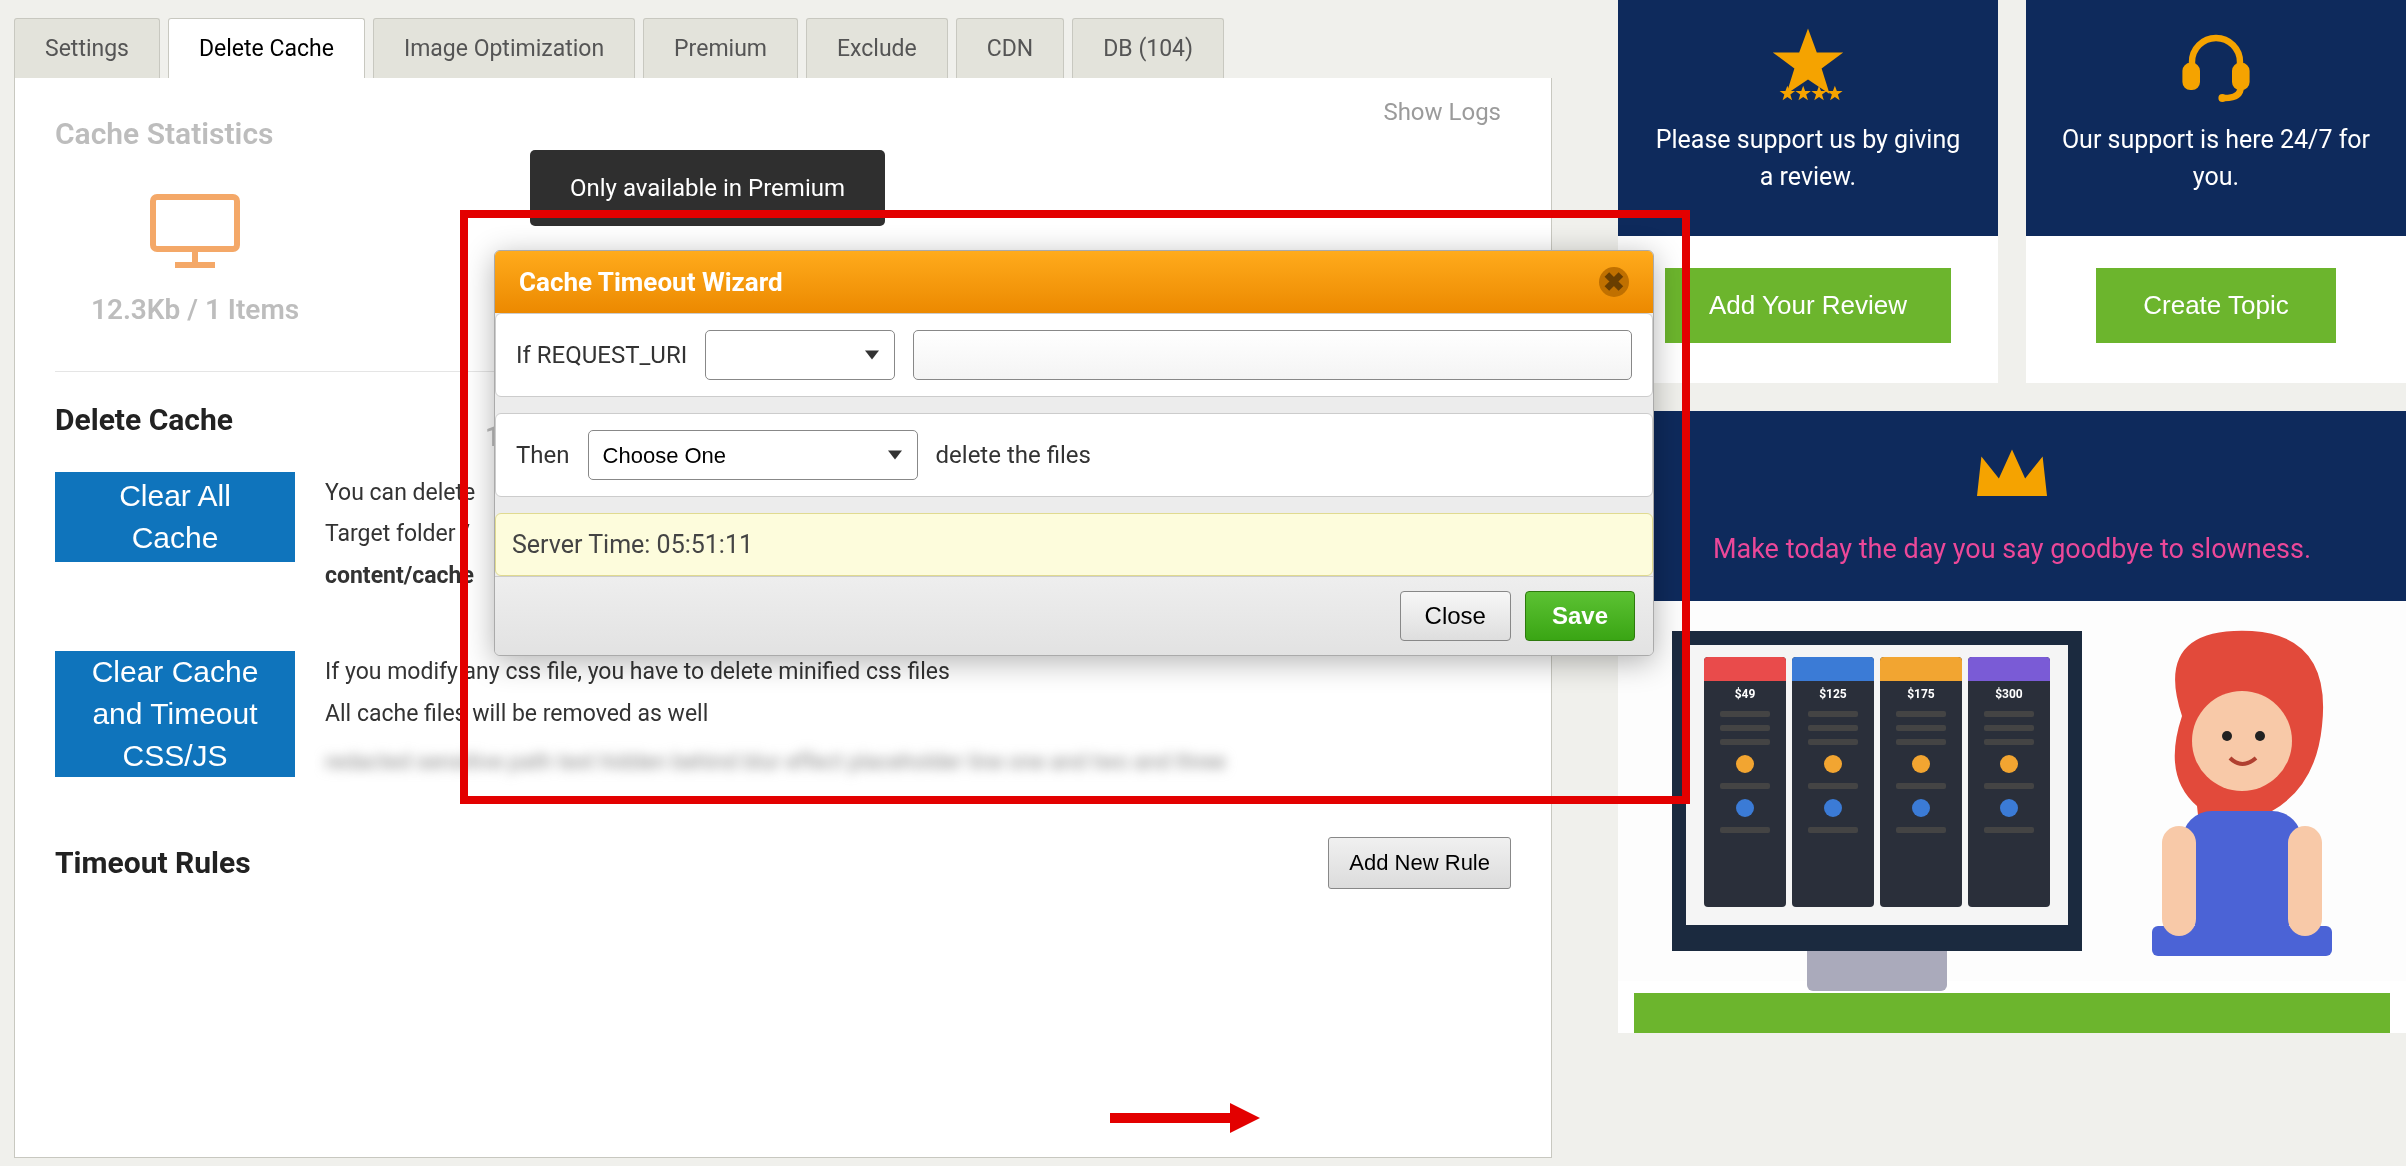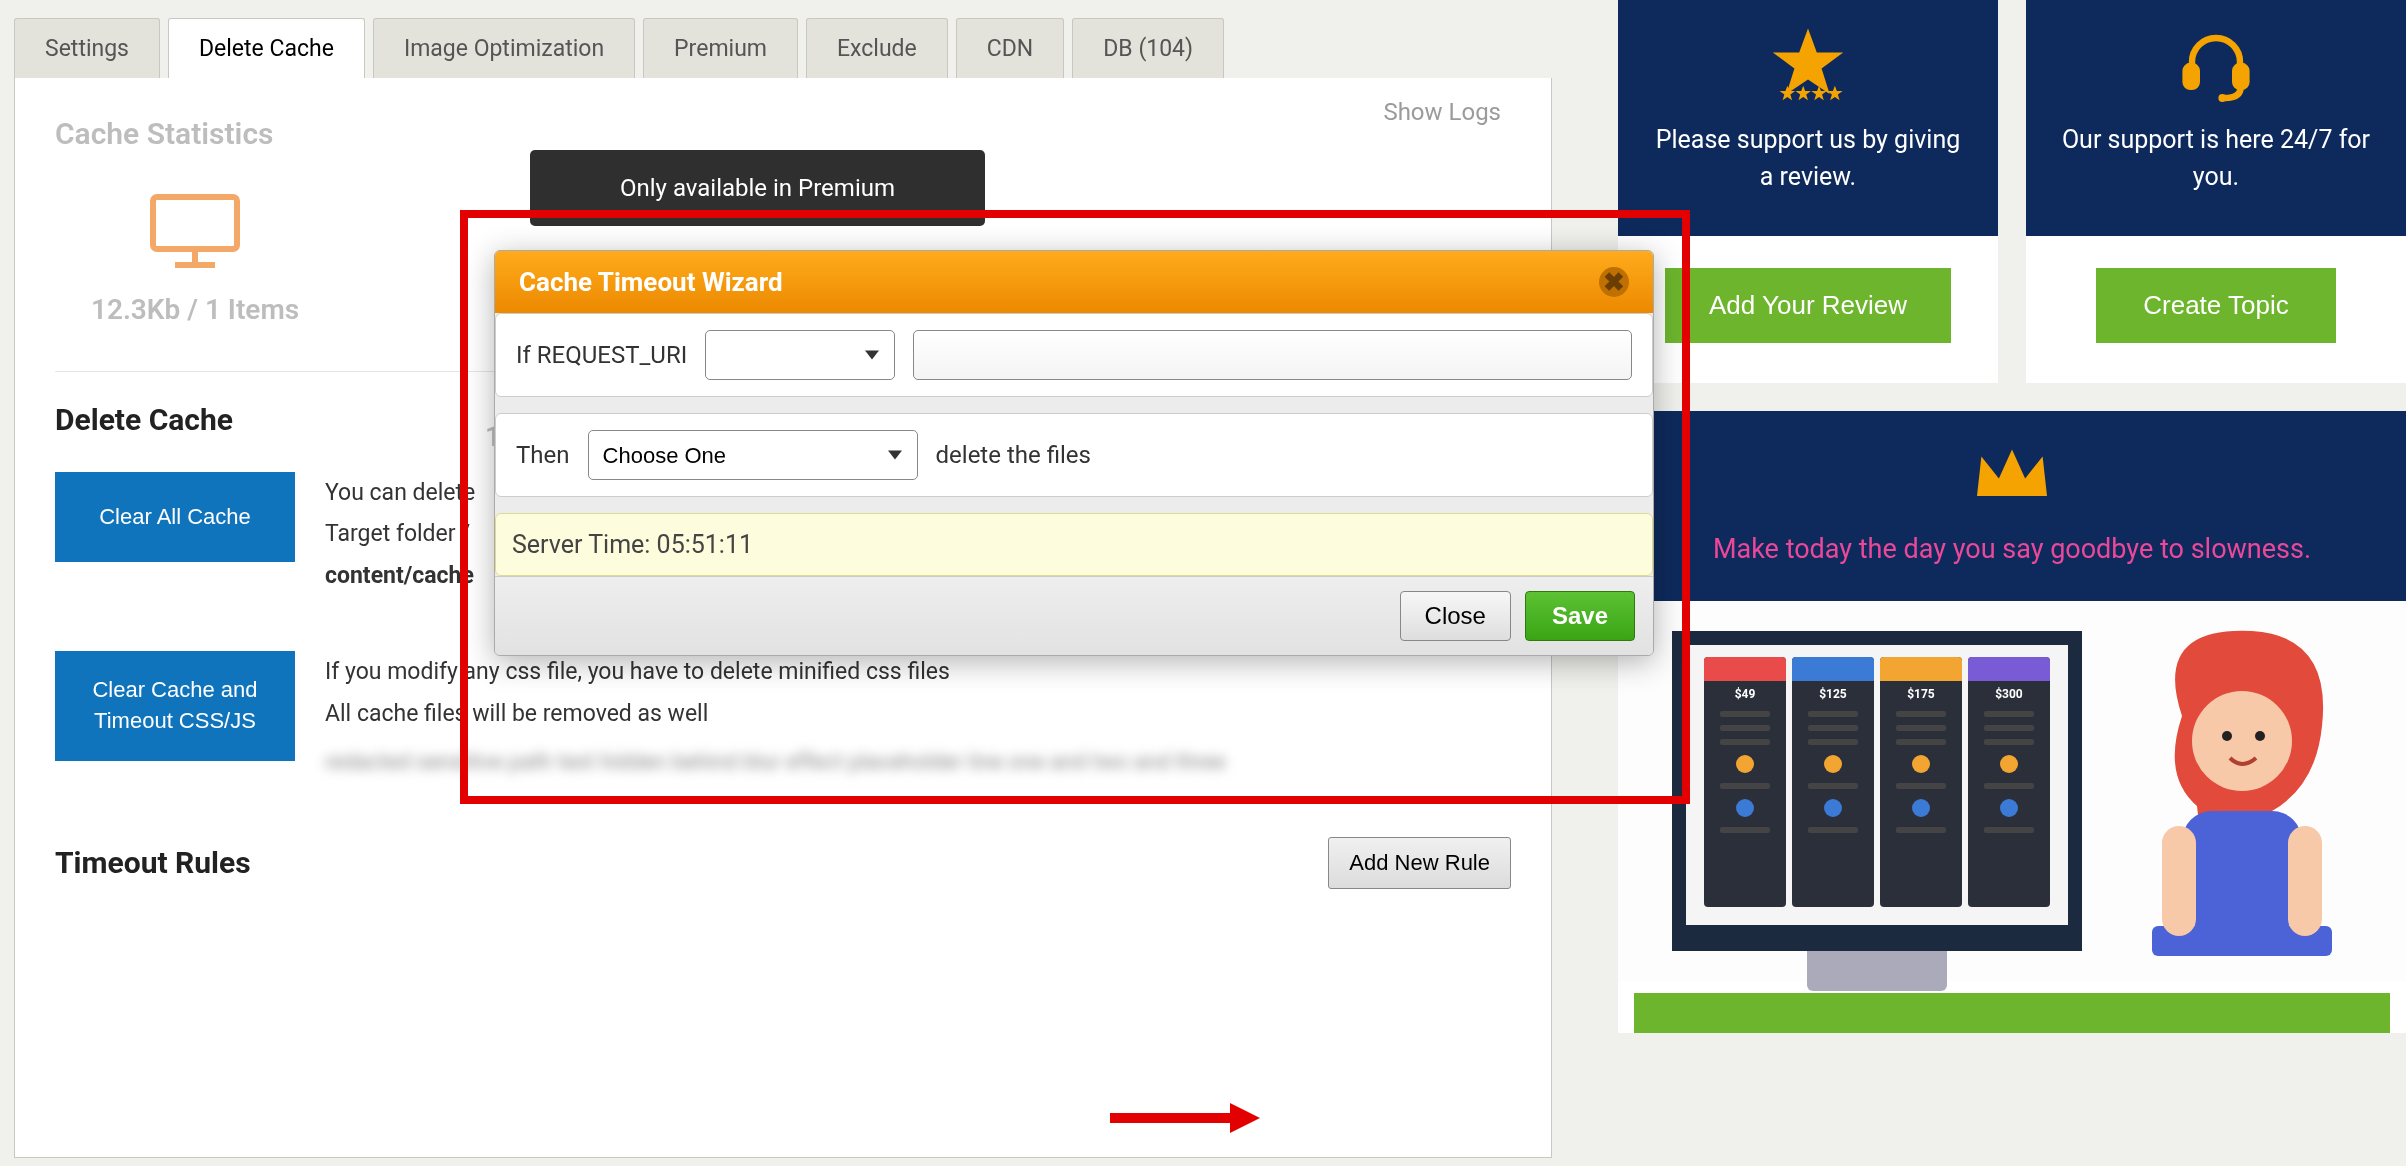--- a/index.html
+++ b/index.html
@@ -93,21 +93,21 @@
     display: flex;
     align-items: flex-start;
     gap: 30px;
     margin-bottom: 55px;
   }
   .blue-btn {
     background: #0f74bc;
     color: #fff;
     border: none;
     padding: 0 22px;
-    font-size: 22px;
+    font-size: 30px;
     line-height: 1.4;
     width: 240px;
     min-height: 90px;
     display: flex;
     align-items: center;
     justify-content: center;
     text-align: center;
     cursor: pointer;
   }
   .action-text {
@@ -151,21 +151,21 @@
     pointer-events: none;
   }
 
   
   .tooltip-premium {
     position: absolute;
     left: 530px;
     top: 150px;
     background: #2f2f2f;
     color: #fff;
-    padding: 24px 90px;
+    padding: 24px 40px;
     font-size: 24px;
     border-radius: 5px;
     z-index: 5;
   }
 
   
   .red-box {
     position: absolute;
     left: 460px;
     top: 210px;

